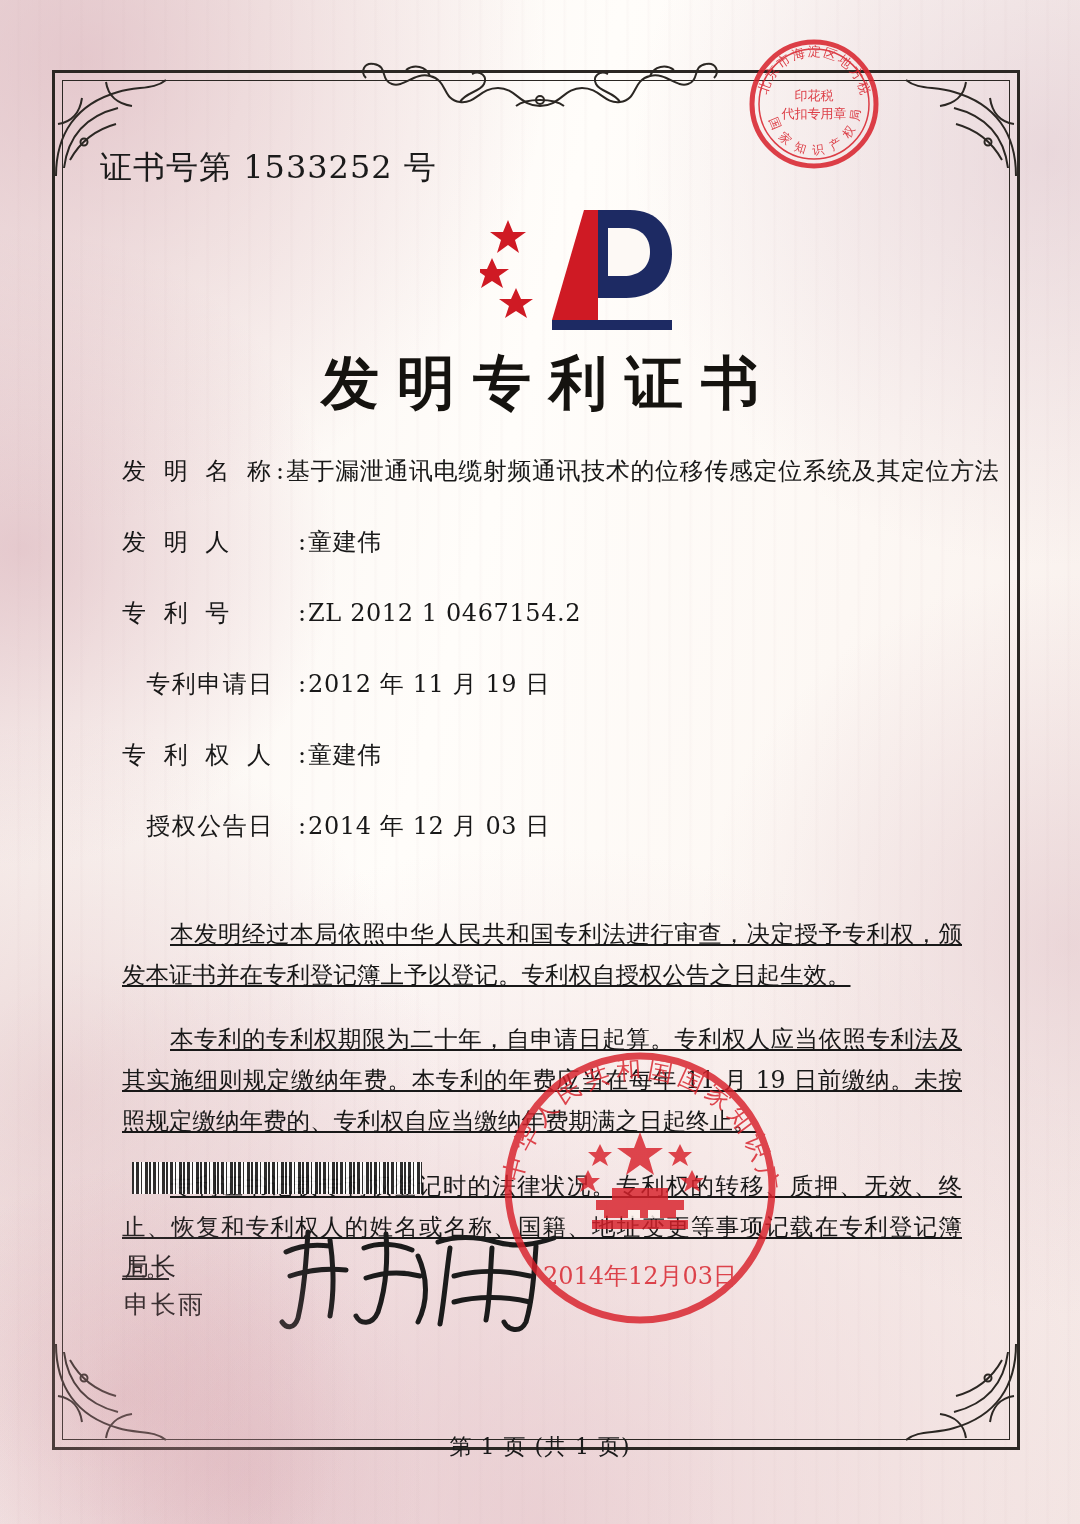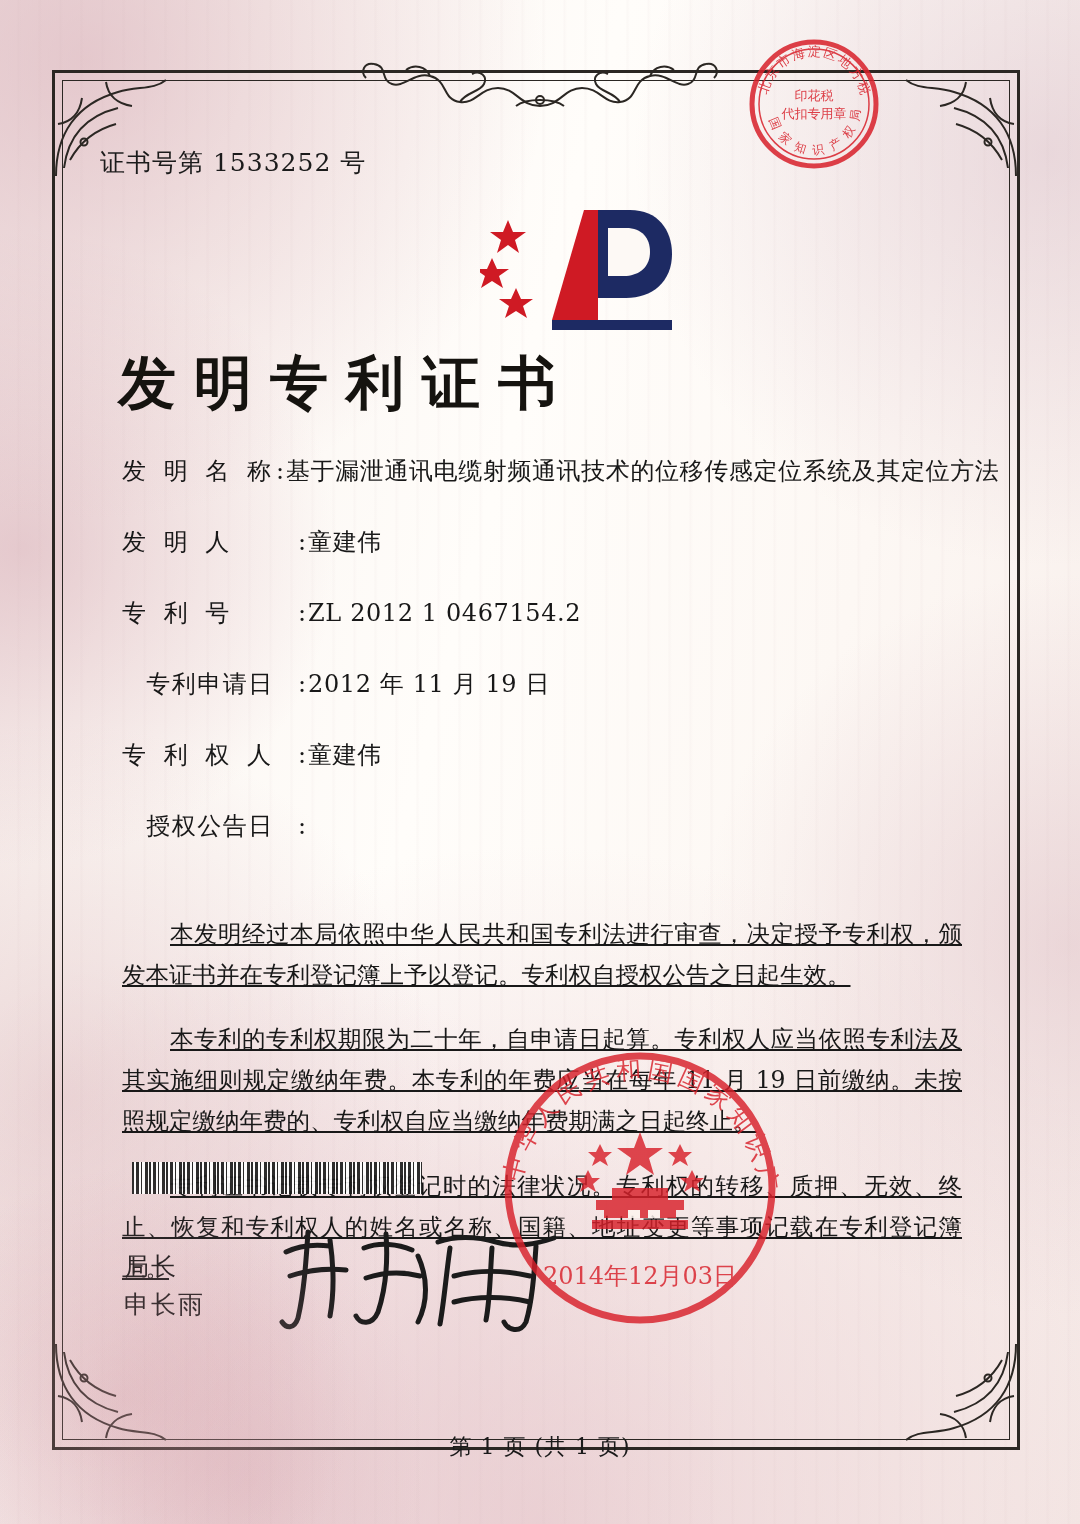--- a/index.html
+++ b/index.html
@@ -82,39 +82,39 @@
   
   .content {
     position: absolute;
     left: 100px; top: 120px;
     width: 880px; height: 1300px;
   }
 
   .cert-no {
     position: absolute;
     left: 0; top: 26px;
-    font-size: 25px;
+    font-size: 32px;
     letter-spacing: 1px;
     color: #1b1b1b;
     white-space: nowrap;
     text-align: right;
   }
 
   
   .logo {
     position: absolute;
     left: 380px; top: 82px;
     width: 200px; height: 135px;
   }
 
   .title {
     position: absolute;
     left: 0; top: 225px;
     width: 880px;
-    text-align: left;
+    text-align: center;
     font-size: 58px;
     font-weight: bold;
     letter-spacing: 18px;
     text-indent: 18px;
     color: #15130f;
     font-family: Liberation Sans, sans-serif;
   }
 
   .fields {
     position: absolute;
@@ -309,20 +309,21 @@
         <span class="field-value">2012 年 11 月 19 日</span>
       </div>
       <div class="field">
         <span class="field-label">专 利 权 人</span>
         <span class="field-colon">:</span>
         <span class="field-value">童建伟</span>
       </div>
       <div class="field">
         <span class="field-label tight">授权公告日</span>
         <span class="field-colon">:</span>
+        <span class="field-value">2014 年 12 月 03 日</span>
       </div>
     </div>
 
     <div class="paras">
       <p class="para">本发明经过本局依照中华人民共和国专利法进行审查，决定授予专利权，颁发本证书并在专利登记簿上予以登记。专利权自授权公告之日起生效。</p>
       <p class="para">本专利的专利权期限为二十年，自申请日起算。专利权人应当依照专利法及其实施细则规定缴纳年费。本专利的年费应当在每年 11 月 19 日前缴纳。未按照规定缴纳年费的、专利权自应当缴纳年费期满之日起终止。</p>
       <p class="para">专利证书记载专利权登记时的法律状况。专利权的转移、质押、无效、终止、恢复和专利权人的姓名或名称、国籍、地址变更等事项记载在专利登记簿上。</p>
     </div>
 
     <div class="barcode"></div>

